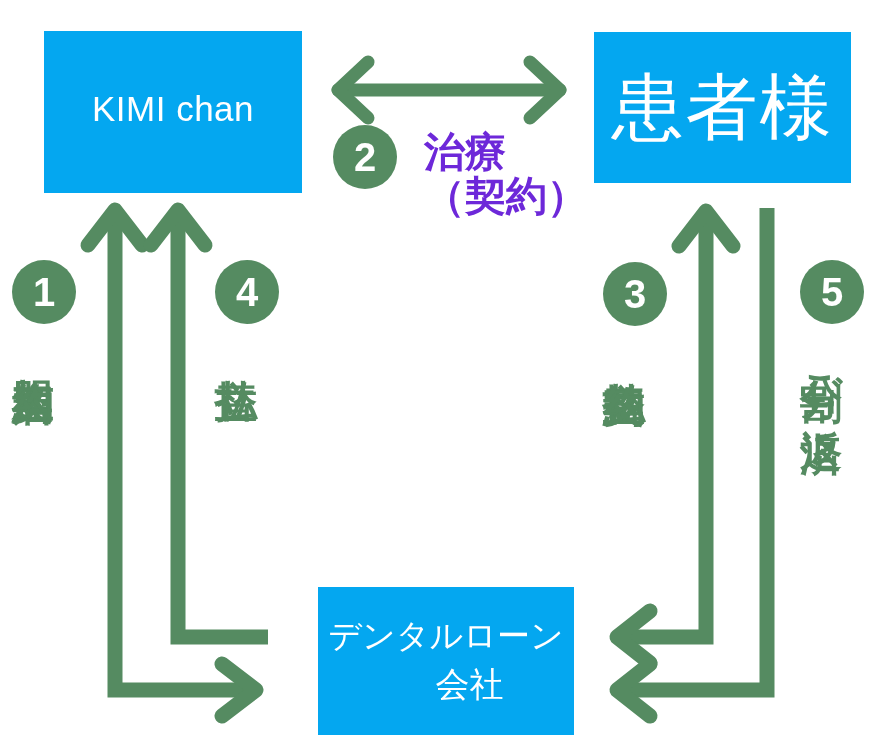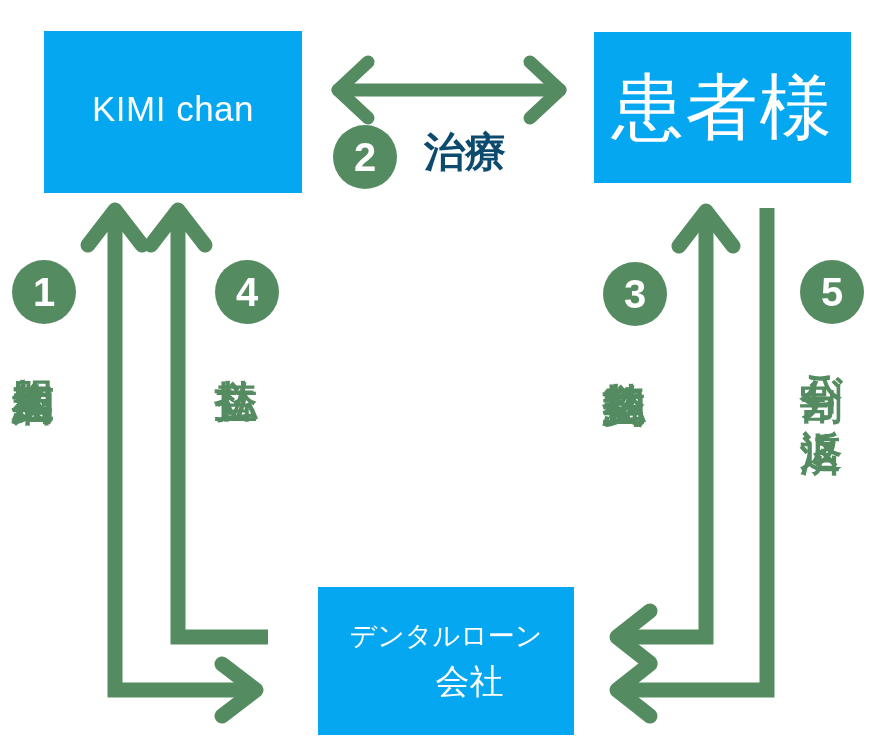--- a/index.html
+++ b/index.html
@@ -62,21 +62,21 @@
   #box-patient .ptitle {
     font-size: 72px;
     letter-spacing: 2px;
   }
   #box-loan {
     left: 318px;
     top: 587px;
     width: 256px;
     height: 148px;
   }
-  #box-loan .line1 { font-size: 27px; margin-bottom: 10px; }
+  #box-loan .line1 { font-size: 33px; margin-bottom: 10px; }
   #box-loan .line2 { font-size: 34px; margin-left: 47px; }
 
   .svg-layer {
     position: absolute;
     left: 0;
     top: 0;
     width: 885px;
     height: 750px;
   }
   .badge {
@@ -99,21 +99,21 @@
     font-weight: bold;
     font-size: 42px;
     writing-mode: vertical-rl;
     text-orientation: upright;
     letter-spacing: 1px;
     line-height: 1;
     white-space: nowrap;
   }
   .hlabel {
     position: absolute;
-    color: #0c4a6e;
+    color: #6d28d9;
     font-weight: bold;
     font-size: 41px;
     line-height: 1.08;
     white-space: nowrap;
   }
   #badge-1 { left: 12px;  top: 260px; }
   #badge-2 { left: 333px; top: 125px; }
   #badge-3 { left: 603px; top: 262px; }
   #badge-4 { left: 215px; top: 260px; }
   #badge-5 { left: 800px; top: 260px; }
@@ -179,15 +179,16 @@
   <div class="badge" id="badge-4">4</div>
   <div class="badge" id="badge-5">5</div>
 
   <div class="vlabel" id="label-1">加盟店契約</div>
   <div class="vlabel" id="label-4">立替払</div>
   <div class="vlabel" id="label-3">立替払契約</div>
   <div class="vlabel" id="label-5">分割ご返済</div>
 
   <div class="hlabel" id="label-2">
     <div>治療</div>
+    <div>（契約）</div>
   </div>
 
 </div>
 
 </body></html>

